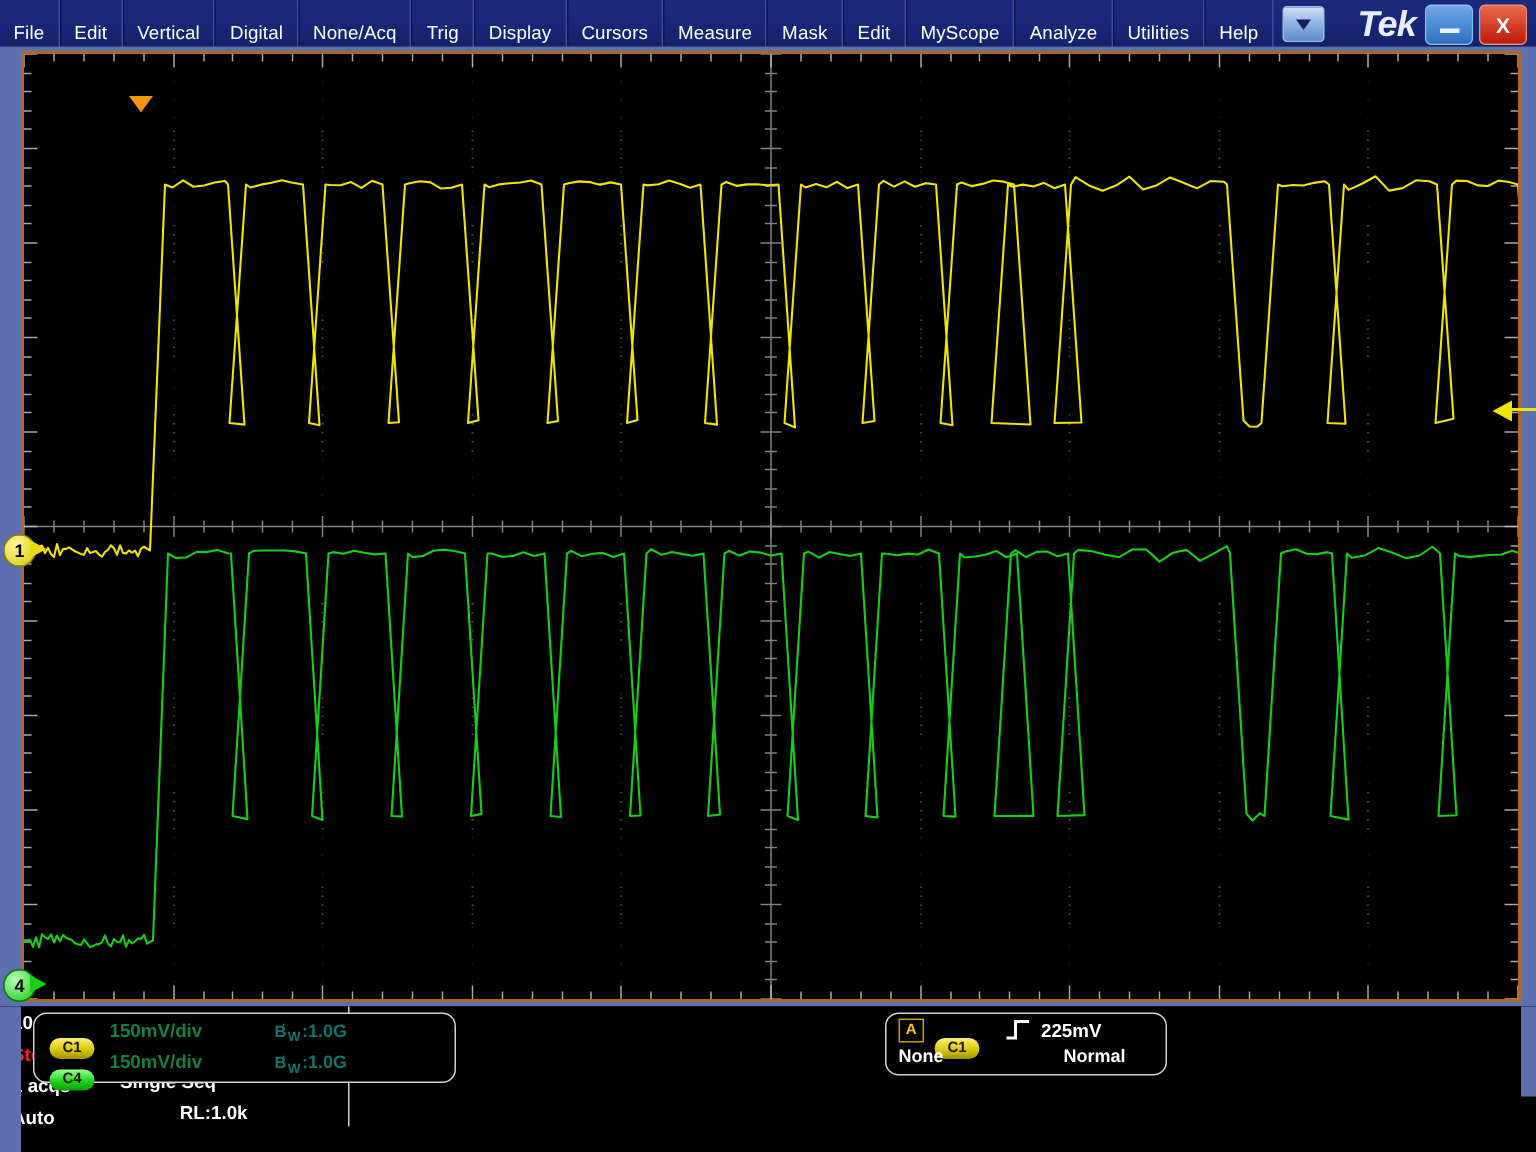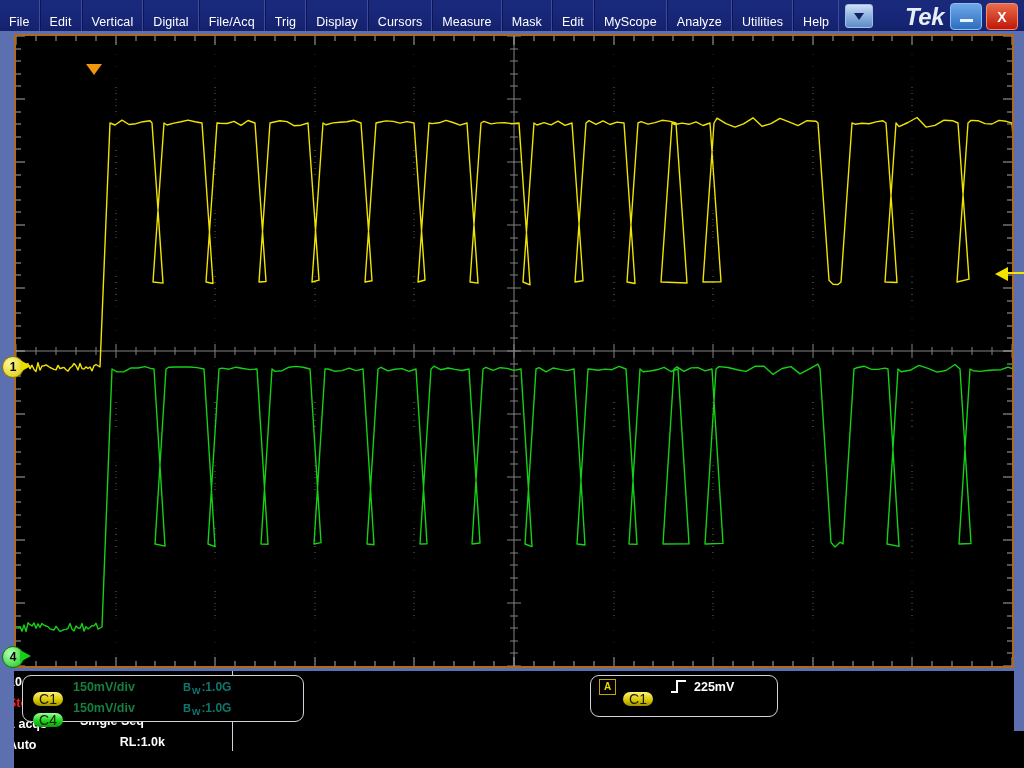--- a/index.html
+++ b/index.html
@@ -102,21 +102,21 @@
   #trig-readout{left:590px;top:4px;width:186px;height:40px;}
   #horiz-readout{left:784px;top:4px;width:232px;height:80px;border-left:none;border-top:none;border-bottom:none;border-right:1px solid #cfd4dc;}
   #horiz-readout::after{
     content:"";position:absolute;right:-1px;top:0;width:1px;height:80px;background:#cfd4dc;
   }
 
   .ch-row{display:flex;align-items:center;height:21px;padding-left:10px;}
   .ch-badge{
     width:30px;height:14px;border-radius:7px;
     display:flex;align-items:center;justify-content:center;
-    font-size:14px;font-weight:normal;color:#1a1a00;margin-right:10px;margin-top:24px;
+    font-size:10px;font-weight:bold;color:#1a1a00;margin-right:10px;margin-top:24px;
   }
   .ch-badge.c1{background:linear-gradient(to bottom,#fff27a,#d6c400 60%,#9e9000);}
   .ch-badge.c4{background:linear-gradient(to bottom,#9bff9b,#16d016 60%,#0c9c0c);}
   .ch-scale{color:#15803d;font-size:12.5px;font-weight:bold;width:110px;}
   .ch-bw{color:#0f766e;font-size:12px;font-weight:bold;position:relative;}
   .ch-bw .bw-b{font-size:11px;}
   .ch-bw .bw-w{font-size:9px;position:relative;top:3px;left:-1px;}
   .ch-bw .bw-tick{font-size:8px;position:relative;top:-3px;left:-3px;}
 
   #trig-line1{display:flex;align-items:center;height:21px;padding-left:8px;}
@@ -138,21 +138,21 @@
 </style>
 </head>
 <body>
 
 <div id="menubar">
   <div class="menu-items">
     <div class="menu-item">File</div>
     <div class="menu-item">Edit</div>
     <div class="menu-item">Vertical</div>
     <div class="menu-item">Digital</div>
-    <div class="menu-item">File/Acq</div>
+    <div class="menu-item">None/Acq</div>
     <div class="menu-item">Trig</div>
     <div class="menu-item">Display</div>
     <div class="menu-item">Cursors</div>
     <div class="menu-item">Measure</div>
     <div class="menu-item">Mask</div>
     <div class="menu-item">Edit</div>
     <div class="menu-item">MyScope</div>
     <div class="menu-item">Analyze</div>
     <div class="menu-item">Utilities</div>
     <div class="menu-item">Help</div>
@@ -1309,20 +1309,24 @@
     <div id="trig-line1">
       <div class="trig-a-badge">A</div>
       <div class="ch-badge c1">C1</div>
       <div class="trig-slope">
         <svg width="18" height="15" viewBox="0 0 18 15">
           <polyline points="1,13 7,13 7,2 16,2" fill="none" stroke="#ffffff" stroke-width="2"></polyline>
         </svg>
       </div>
       <div id="trig-level-val">225mV</div>
     </div>
+    <div id="trig-line2">
+      <div id="trig-coupling">None</div>
+      <div>Normal</div>
+    </div>
   </div>
 
   <div id="horiz-readout">
     <div class="hz-row">
       <div class="hz-a">10.0ns/div</div>
       <div class="hz-b">10.0GS/s</div>
       <div class="hz-c">100ps/pt</div>
     </div>
     <div class="hz-row">
       <div class="hz-a" id="hz-status">Stopped</div>

